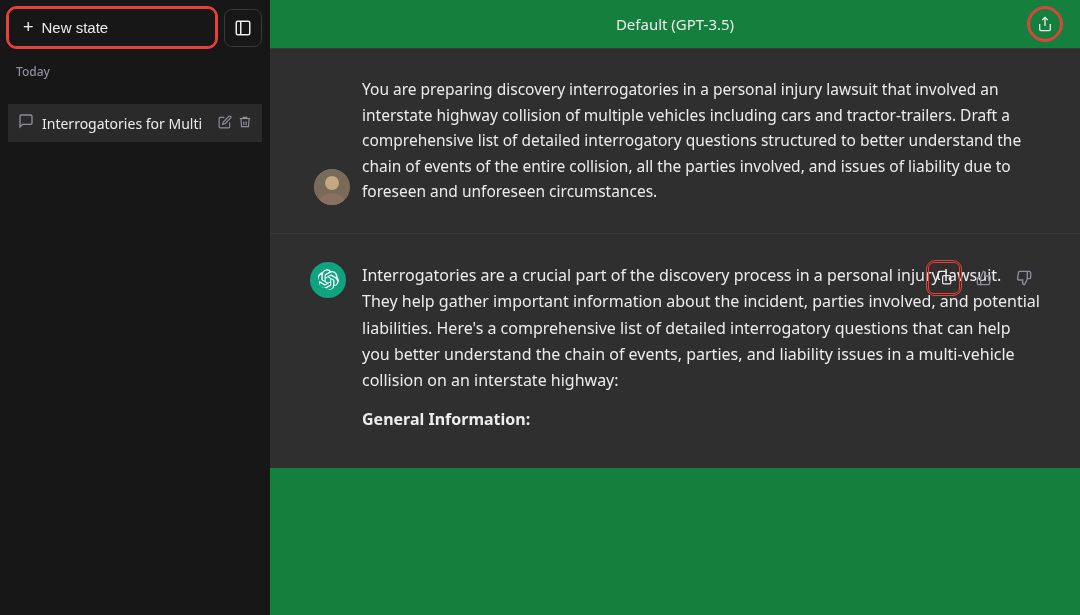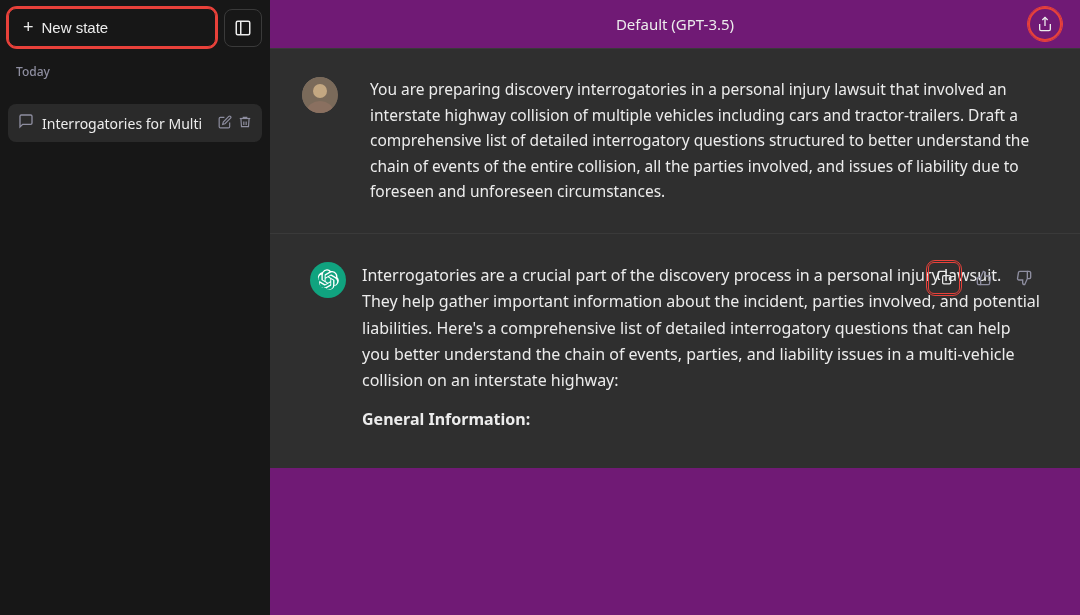--- a/index.html
+++ b/index.html
@@ -81,21 +81,21 @@
       padding: 4px 8px;
       margin-bottom: 20px;
       font-weight: 500;
     }
 
     .chat-item {
       display: flex;
       align-items: center;
       gap: 8px;
       padding: 9px 10px;
-      border-radius: 8px;
+      border-radius: 0;
       cursor: pointer;
       background: #2a2a2a;
       color: #ececec;
     }
 
     .chat-item-icon {
       font-size: 15px;
       color: #8e8ea0;
       flex-shrink: 0;
     }
@@ -116,21 +116,21 @@
 
     .chat-item-actions span {
       font-size: 14px;
       color: #8e8ea0;
       cursor: pointer;
     }
 
     
     .main {
       flex: 1;
-      background: #701a75;
+      background: #15803d;
       display: flex;
       flex-direction: column;
       height: 615px;
       overflow: hidden;
     }
 
     .topbar {
       display: flex;
       align-items: center;
       justify-content: center;
@@ -174,24 +174,24 @@
 
     .chat-area {
       flex: 1;
       overflow-y: auto;
       padding: 0;
     }
 
     
     .user-message {
       background: #2f2f2f;
-      padding: 28px 32px;
-      display: flex;
-      gap: 32px;
-      align-items: flex-start;
+      padding: 28px 44px;
+      display: flex;
+      gap: 12px;
+      align-items: flex-end;
       border-bottom: 1px solid #3a3a3a;
     }
 
     .user-avatar {
       width: 36px;
       height: 36px;
       border-radius: 50%;
       overflow: hidden;
       flex-shrink: 0;
       background: #555;

